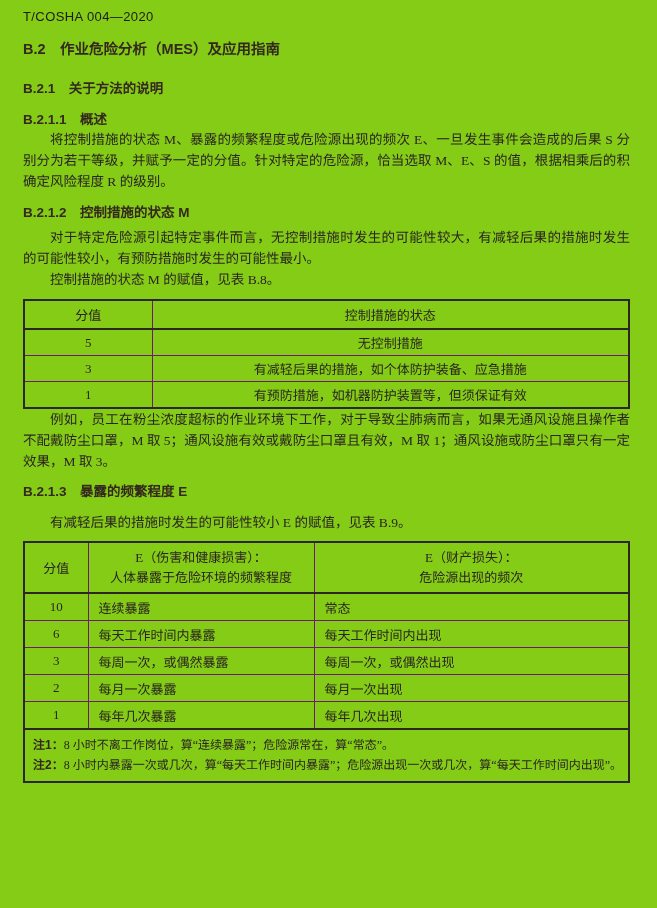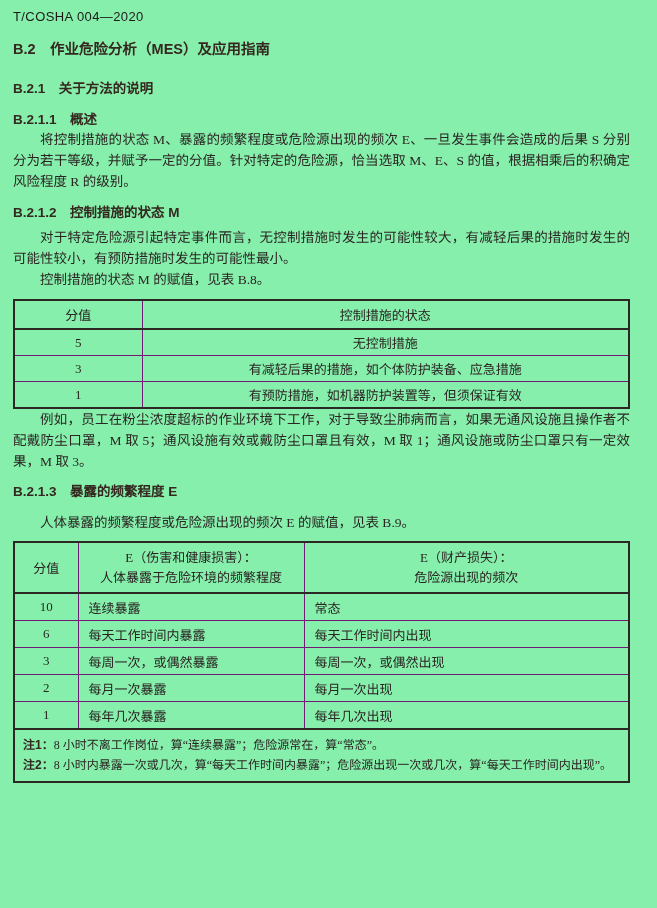--- a/index.html
+++ b/index.html
@@ -1,22 +1,22 @@
 <!DOCTYPE html>
 <html lang="zh-CN"><head>
 <meta charset="utf-8">
 <style>
   html,body { margin:0; padding:0; background:#e8e8e8; }
   .page {
     position:relative;
     width:657px; height:908px;
     margin:0 auto;
-    background:#86efac;
+    background:#84cc16;
     box-sizing:border-box;
-    padding:8px 27px 0 13px;
+    padding:8px 27px 0 23px;
     font-family:"Liberation Serif","DejaVu Serif",serif;
     color:#26211e;
     overflow:hidden;
   }
   .doc-code {
     font-family:"Liberation Sans","DejaVu Sans",sans-serif;
     font-size:13px; letter-spacing:0.4px; color:#1d1a18;
     height:17px; line-height:17px;
   }
   .h-b2 {
@@ -120,21 +120,21 @@
         <td>1</td>
         <td>有预防措施，如机器防护装置等，但须保证有效</td>
       </tr>
     </tbody>
   </table>
 
   <p class="body mt6">例如，员工在粉尘浓度超标的作业环境下工作，对于导致尘肺病而言，如果无通风设施且操作者不配戴防尘口罩，M 取 5；通风设施有效或戴防尘口罩且有效，M 取 1；通风设施或防尘口罩只有一定效果，M 取 3。</p>
 
   <div class="h-sub h-b213">B.2.1.3　暴露的频繁程度 E</div>
 
-  <p class="body mt11">人体暴露的频繁程度或危险源出现的频次 E 的赋值，见表 B.9。</p>
+  <p class="body mt11">有减轻后果的措施时发生的可能性较小 E 的赋值，见表 B.9。</p>
 
 
   <table class="b9">
     <colgroup>
         <col class="c1">
         <col class="c2">
         <col>
       </colgroup>
     <thead>
       <tr>

